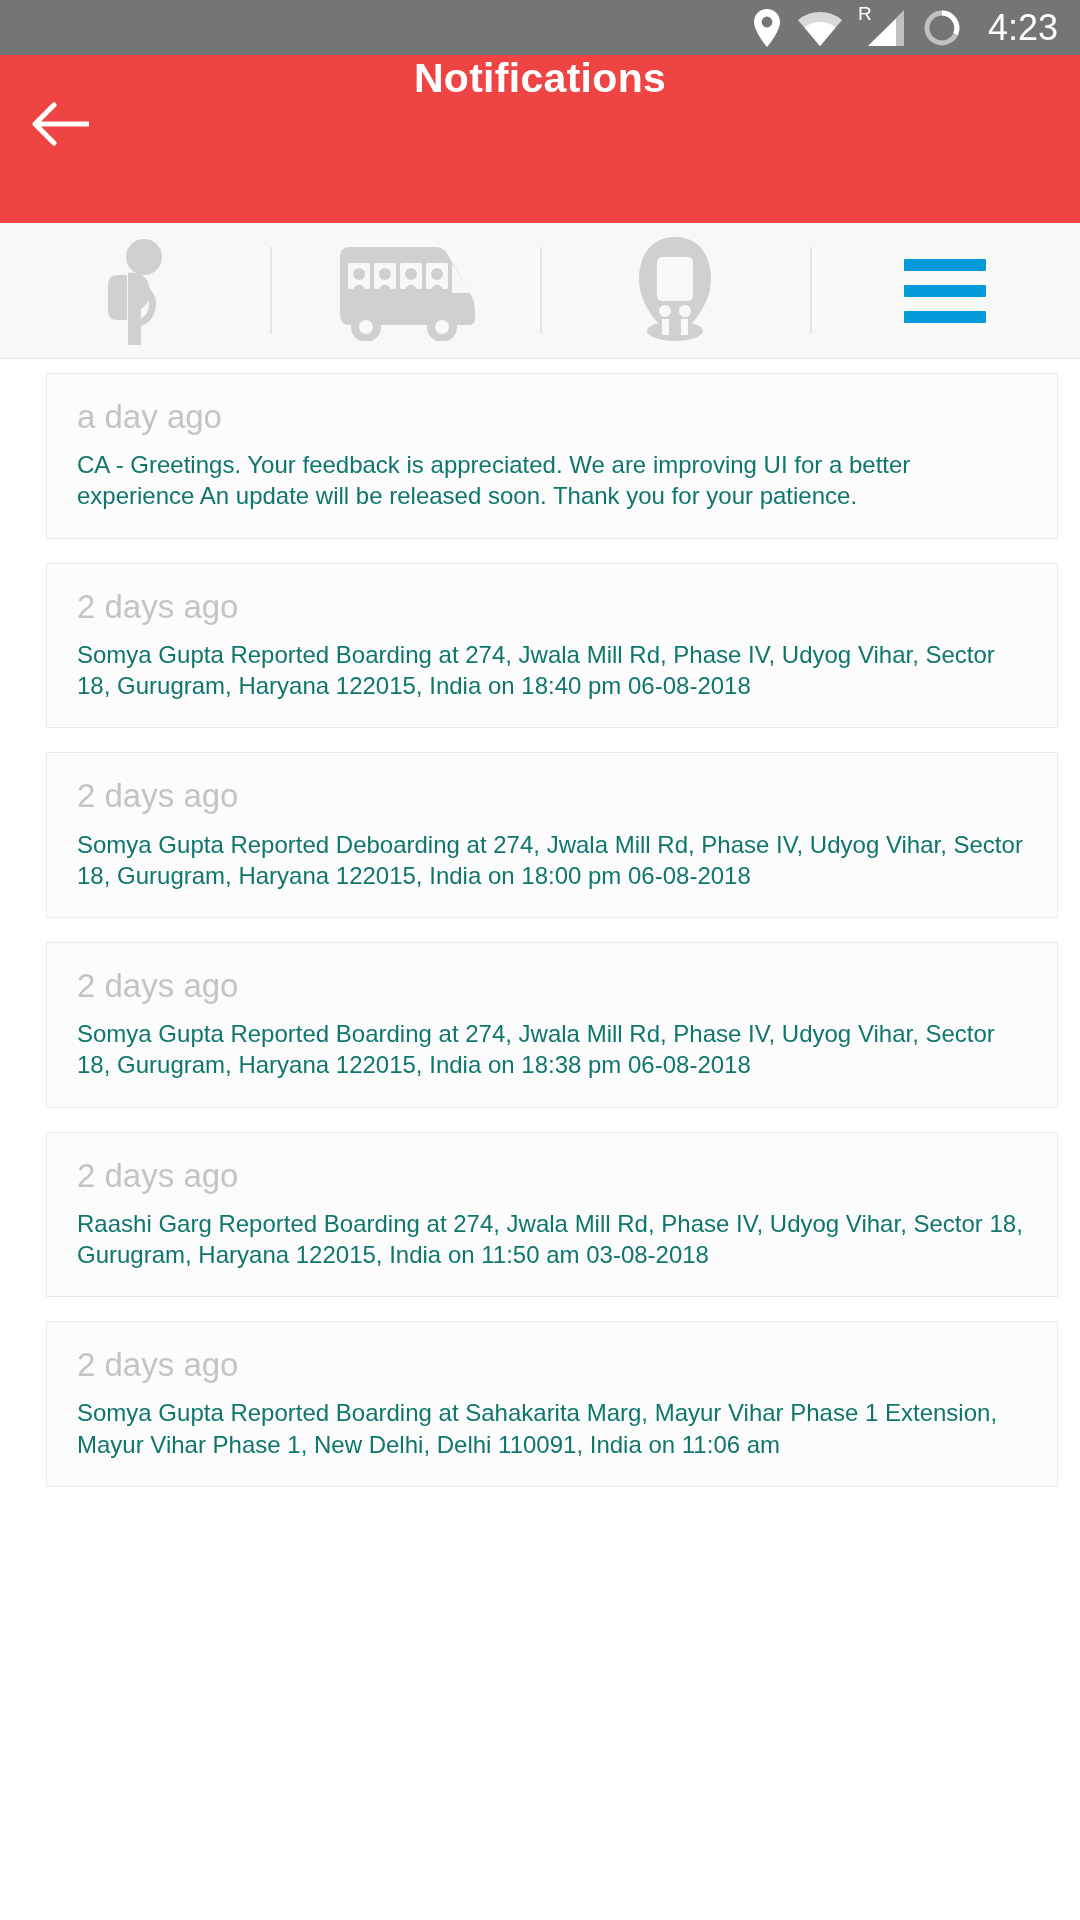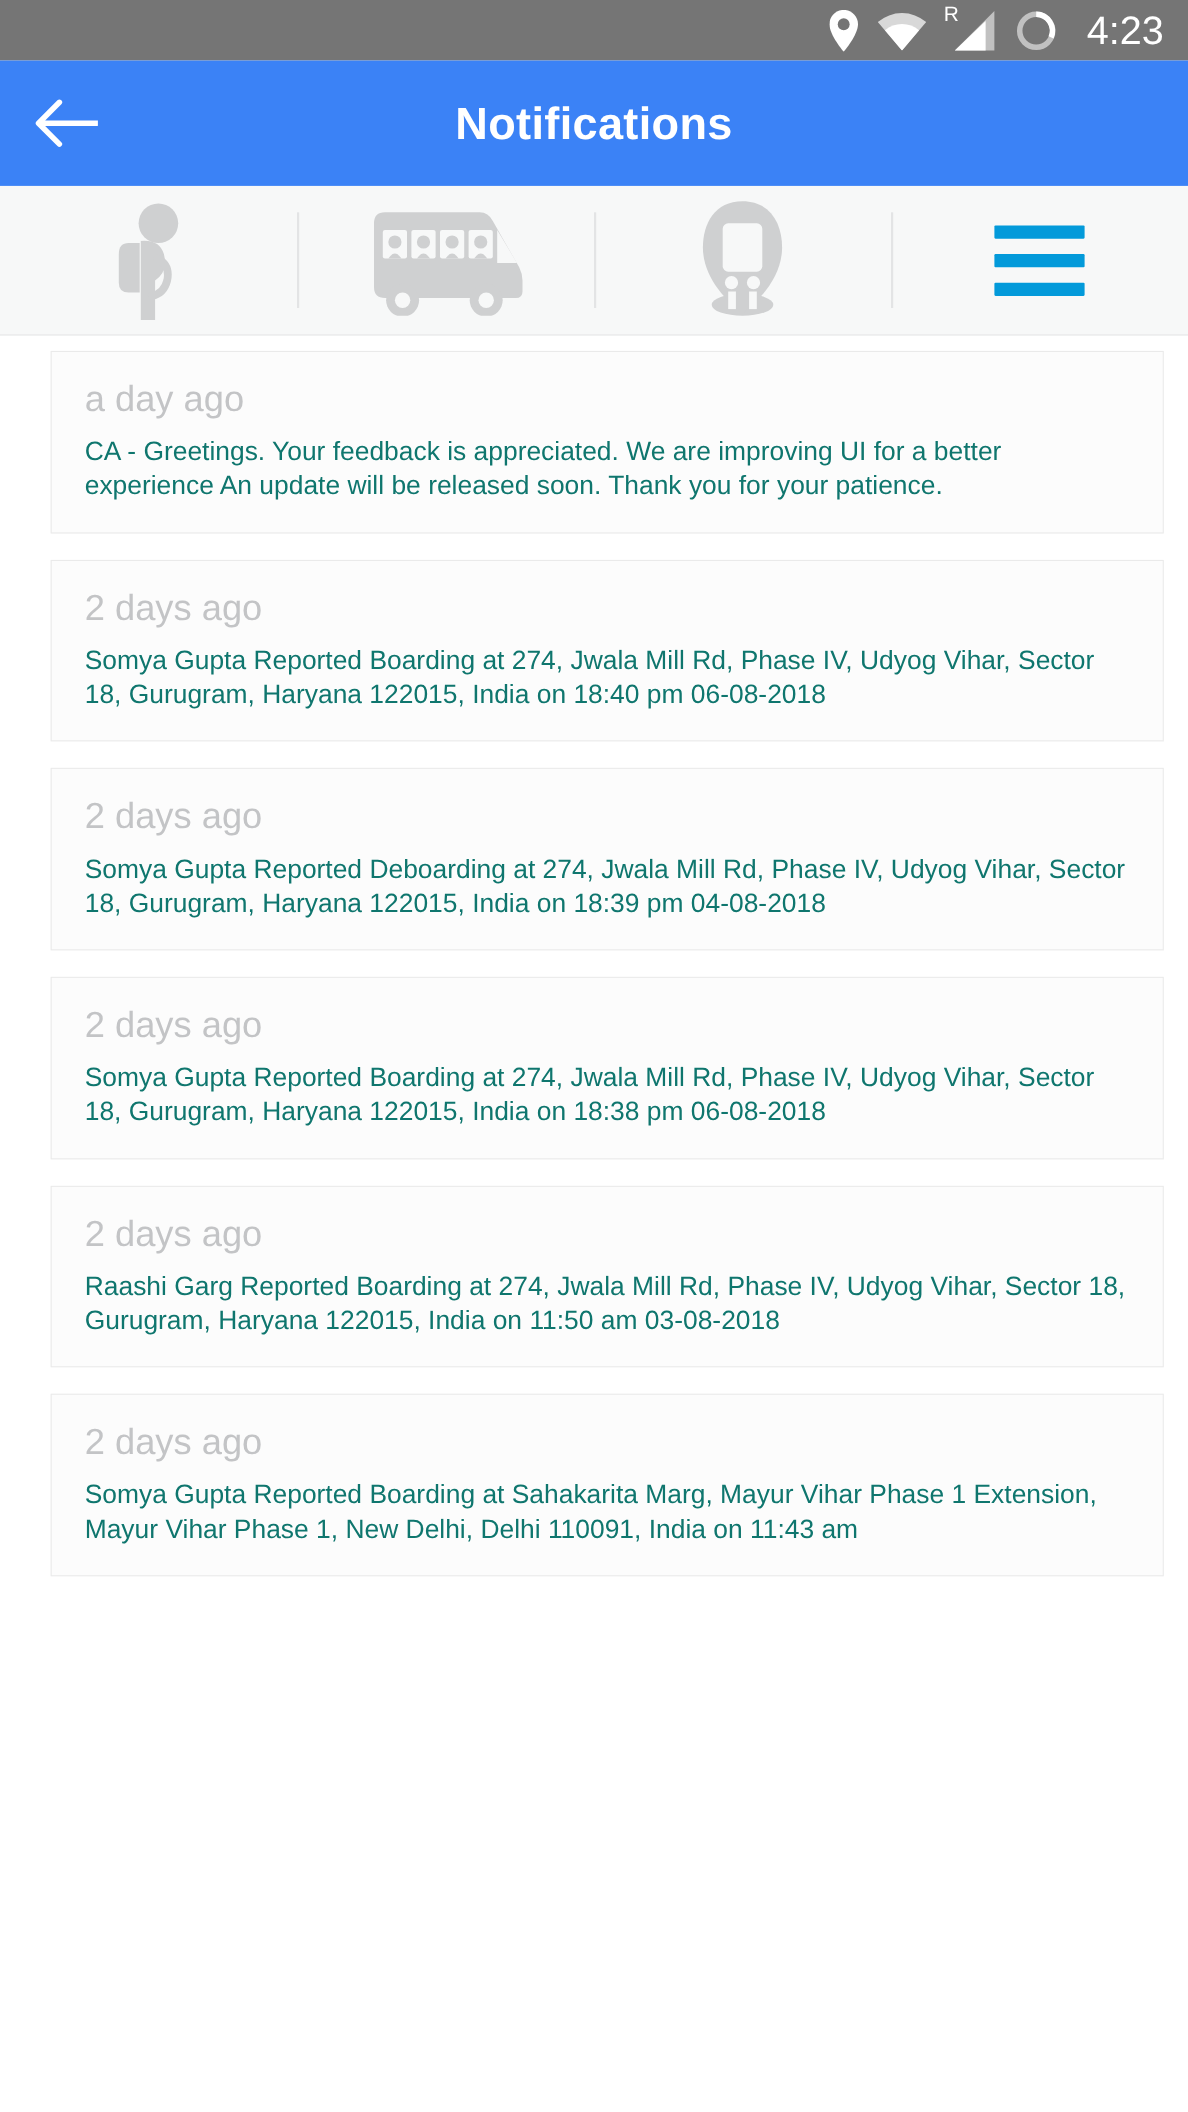--- a/index.html
+++ b/index.html
@@ -18,22 +18,22 @@
   }
   .sb-icons{ display:flex; align-items:center; gap:18px; }
   .sb-ico{ display:block; }
   .sb-time{
     color:#ffffff; font-size:36px; font-weight:400;
     margin-left:8px; letter-spacing:0px; line-height:1;
   }
 
   
   .appbar{
-    height:114px; background:#3b82f6;
-    display:flex; align-items:center; position:relative;
+    height:168px; background:#ef4444;
+    display:flex; align-items:flex-start; position:relative;
   }
   .back-btn{
     width:120px; height:138px;
     display:flex; align-items:center; justify-content:center;
   }
   .appbar-title{
     position:absolute; left:0; right:0; text-align:center;
     color:#ffffff; font-size:41px; font-weight:bold;
     letter-spacing:.3px; pointer-events:none;
   }
@@ -179,31 +179,31 @@
     <div class="card-body">CA - Greetings. Your feedback is appreciated. We are improving UI for a better experience An update will be released soon. Thank you for your patience.</div>
   </div>
 
   <div class="card">
     <div class="card-time">2 days ago</div>
     <div class="card-body">Somya Gupta Reported Boarding at 274, Jwala Mill Rd, Phase IV, Udyog Vihar, Sector 18, Gurugram, Haryana 122015, India on 18:40 pm 06-08-2018</div>
   </div>
 
   <div class="card">
     <div class="card-time">2 days ago</div>
-    <div class="card-body">Somya Gupta Reported Deboarding at 274, Jwala Mill Rd, Phase IV, Udyog Vihar, Sector 18, Gurugram, Haryana 122015, India on 18:39 pm 04-08-2018</div>
+    <div class="card-body">Somya Gupta Reported Deboarding at 274, Jwala Mill Rd, Phase IV, Udyog Vihar, Sector 18, Gurugram, Haryana 122015, India on 18:00 pm 06-08-2018</div>
   </div>
 
   <div class="card">
     <div class="card-time">2 days ago</div>
     <div class="card-body">Somya Gupta Reported Boarding at 274, Jwala Mill Rd, Phase IV, Udyog Vihar, Sector 18, Gurugram, Haryana 122015, India on 18:38 pm 06-08-2018</div>
   </div>
 
   <div class="card">
     <div class="card-time">2 days ago</div>
     <div class="card-body">Raashi Garg Reported Boarding at 274, Jwala Mill Rd, Phase IV, Udyog Vihar, Sector 18, Gurugram, Haryana 122015, India on 11:50 am 03-08-2018</div>
   </div>
 
   <div class="card">
     <div class="card-time">2 days ago</div>
-    <div class="card-body">Somya Gupta Reported Boarding at Sahakarita Marg, Mayur Vihar Phase 1 Extension, Mayur Vihar Phase 1, New Delhi, Delhi 110091, India on 11:43 am</div>
+    <div class="card-body">Somya Gupta Reported Boarding at Sahakarita Marg, Mayur Vihar Phase 1 Extension, Mayur Vihar Phase 1, New Delhi, Delhi 110091, India on 11:06 am</div>
   </div>
 
 </div>
 
 </body></html>

